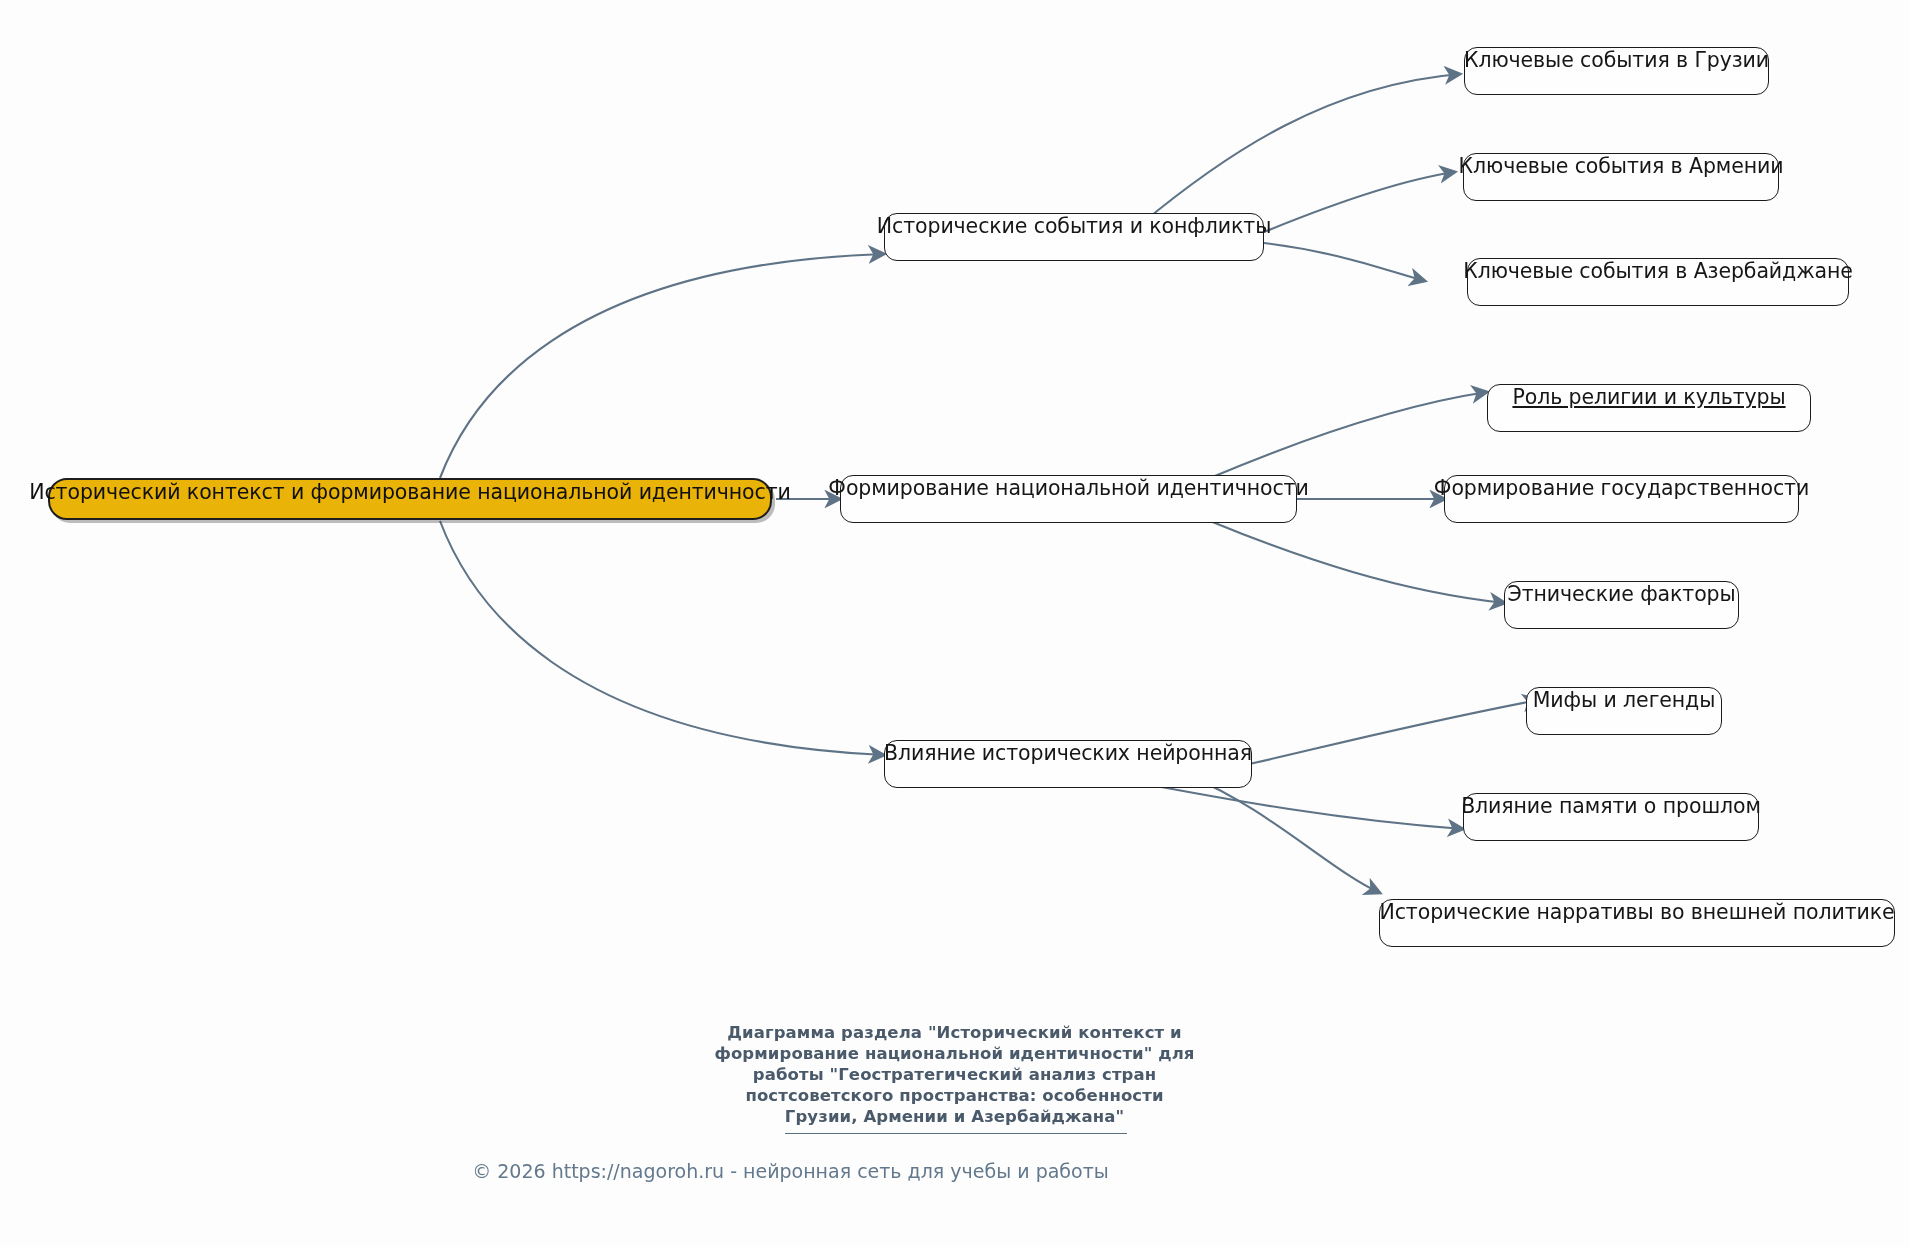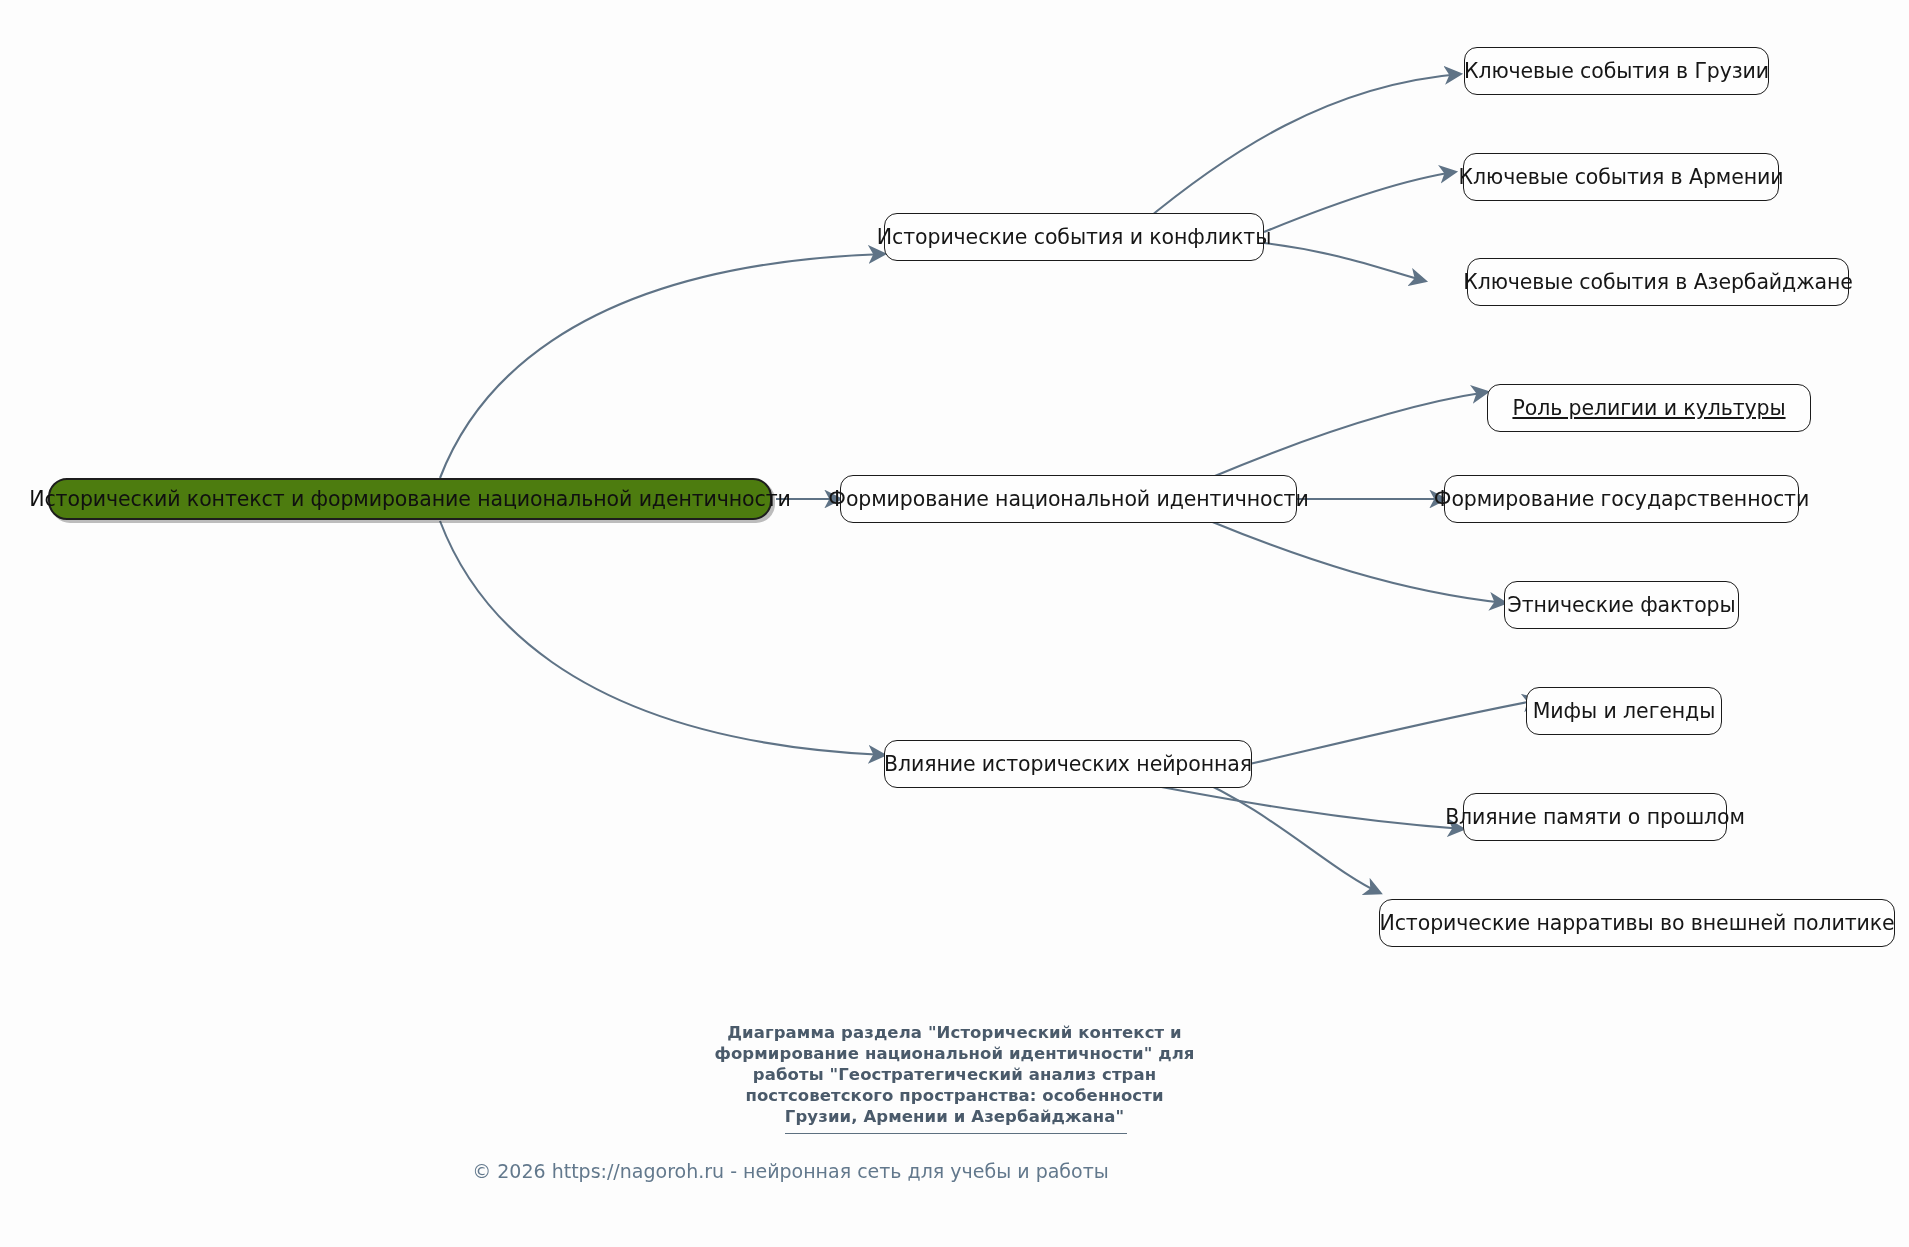--- a/index.html
+++ b/index.html
@@ -24,35 +24,34 @@
     left: 0;
     top: 0;
     width: 1909px;
     height: 1247px;
     pointer-events: none;
   }
   .node {
     position: absolute;
     box-sizing: border-box;
     display: flex;
-    align-items: center;
     justify-content: center;
     border: 1.6px solid #1b1b1b;
     border-radius: 13px;
     background: #fefefe;
     color: #161616;
     font-size: 20.5px;
     font-family: "DejaVu Sans", sans-serif;
     white-space: nowrap;
     padding: 0 22px;
     height: 48px;
     letter-spacing: -0.1px;
   }
   .node.root {
-    background: #4d7c0f;
+    background: #eab308;
     border: 2px solid #1d1d1d;
     border-radius: 19px;
     color: #101010;
     box-shadow: 3px 3px 0 rgba(40,40,40,0.30);
     height: 42px;
     font-size: 20.5px;
   }
   .caption {
     position: absolute;
     left: 0;
@@ -156,21 +155,21 @@
   </div>
 
   <div class="node" style="left:884px; top:740px; width:368px;">
     <span>Влияние исторических нейронная</span>
   </div>
 
   <div class="node" style="left:1526px; top:687px; width:196px;">
     <span>Мифы и легенды</span>
   </div>
 
-  <div class="node" style="left:1463px; top:793px; width:264px;">
+  <div class="node" style="left:1463px; top:793px; width:296px;">
     <span>Влияние памяти о прошлом</span>
   </div>
 
   <div class="node" style="left:1379px; top:899px; width:516px;">
     <span>Исторические нарративы во внешней политике</span>
   </div>
 
   <div class="caption">
     <span class="caption-line">Диаграмма раздела "Исторический контекст и</span>
     <span class="caption-line">формирование национальной идентичности" для</span>

